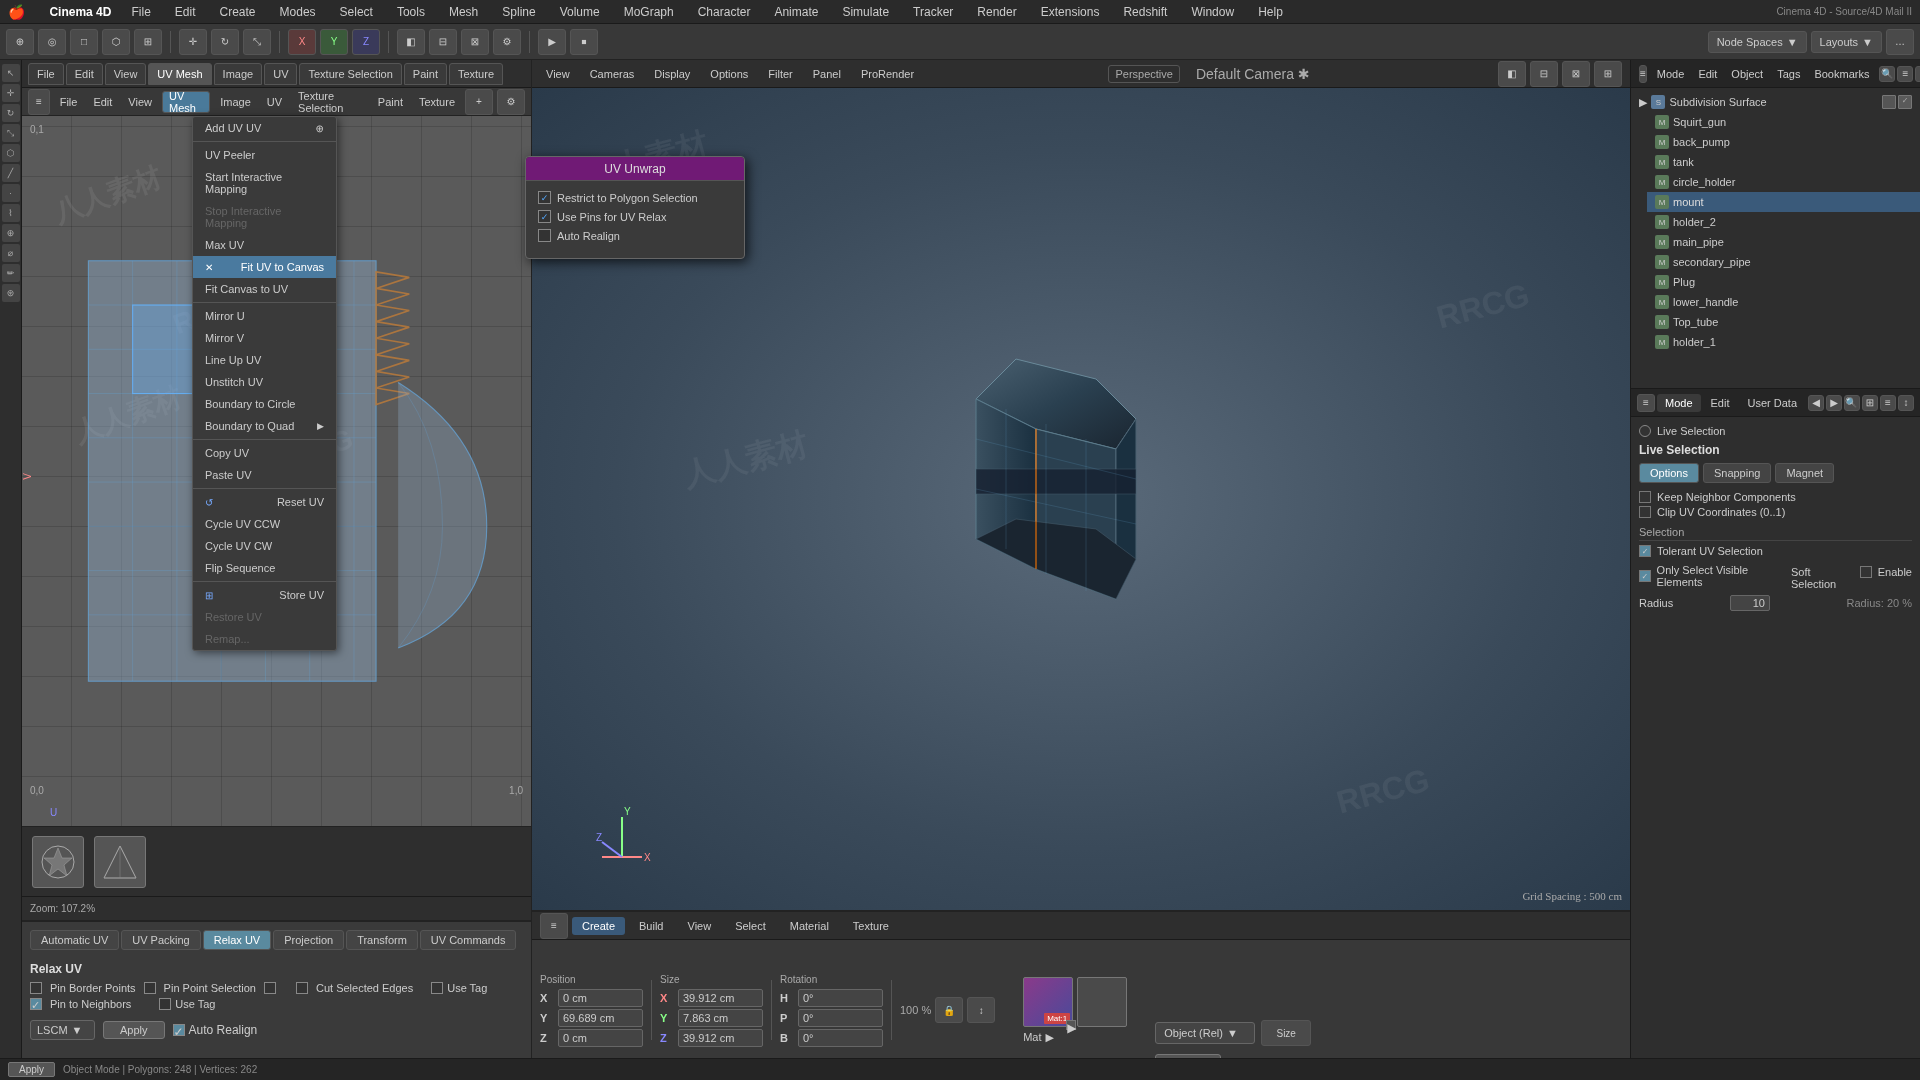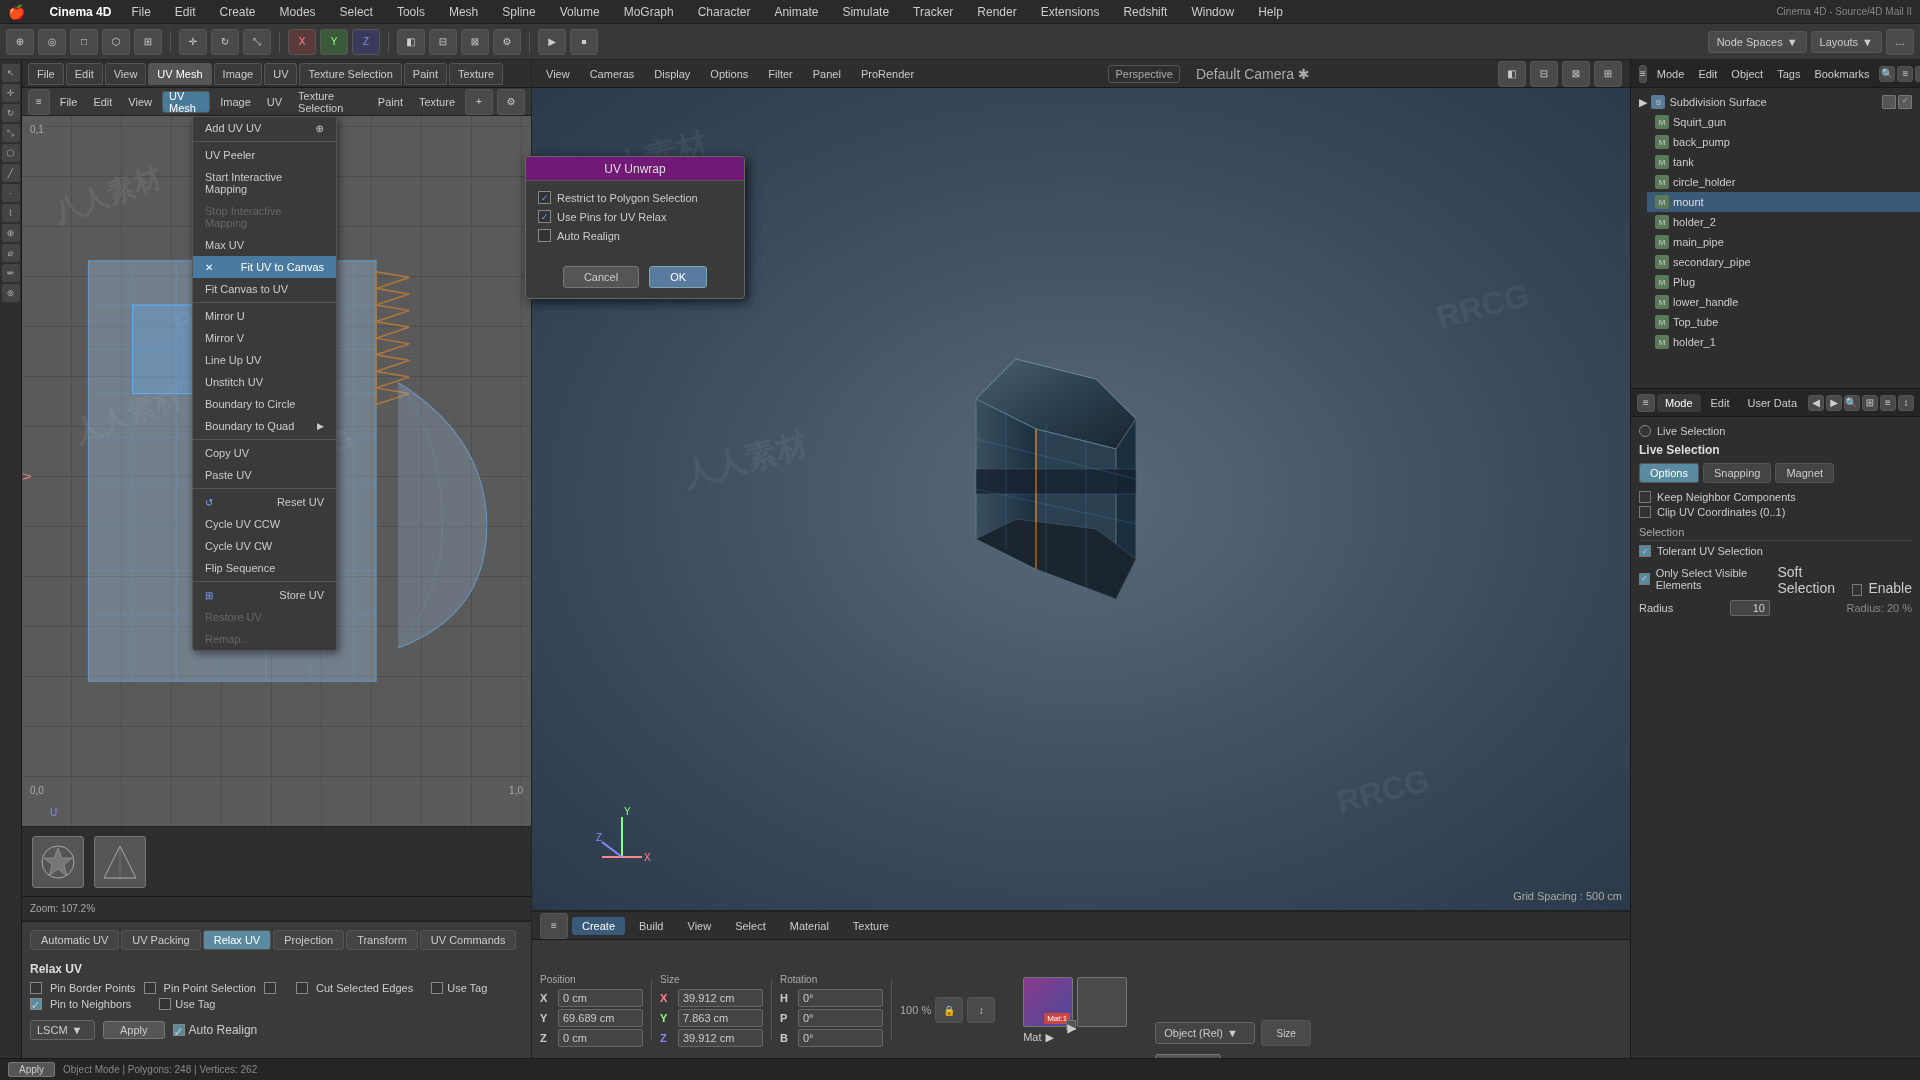--- a/index.html
+++ b/index.html
@@ -491,20 +491,21 @@
       left: 60px;
     }
 
     
     .grid-spacing {
       position: absolute;
       bottom: 8px;
       right: 8px;
       font-size: 11px;
       color: #aaa;
+      font-family: Liberation Serif, serif;
     }
 
     
     .right-panel {
       width: 290px;
       background: #2e2e2e;
       border-left: 1px solid #1a1a1a;
       display: flex;
       flex-direction: column;
     }
@@ -1101,24 +1102,20 @@
       </div>
       <div class="dialog-option-row">
         <div class="dialog-checkbox checked"></div>
         <span>Use Pins for UV Relax</span>
       </div>
       <div class="dialog-option-row">
         <div class="dialog-checkbox"></div>
         <span>Auto Realign</span>
       </div>
     </div>
-    <div class="dialog-buttons">
-      <button class="dialog-btn">Cancel</button>
-      <button class="dialog-btn primary">OK</button>
-    </div>
   </div>
 
   <div style="flex:1; display:flex; flex-direction:column; position:relative;">
 
     <div class="viewport-panel">
 
       <div class="viewport-toolbar">
         <div class="viewport-menu-item">View</div>
         <div class="viewport-menu-item">Cameras</div>
         <div class="viewport-menu-item">Display</div>
@@ -1439,21 +1436,21 @@
             <div class="attr-checkbox-row">
               <div class="small-checkbox checked">✓</div>
               <span>Tolerant UV Selection</span>
             </div>
           </div>
           <div style="display:flex; align-items:center; justify-content:space-between; margin-bottom:4px;">
             <div class="attr-checkbox-row">
               <div class="small-checkbox checked">✓</div>
               <span>Only Select Visible Elements</span>
             </div>
-            <div style="display:flex; align-items:flex-end; gap:6px; font-size:14px; color:#ccc;">
+            <div style="display:flex; align-items:flex-start; gap:6px; font-size:11px; color:#ccc;">
               <span>Soft Selection</span>
               <div class="small-checkbox"></div>
               <span>Enable</span>
             </div>
           </div>
           <div class="radius-row">
             <span>Radius</span>
             <input class="radius-input" value="10" style="">
             <span style="font-size:11px; color:#888; margin-left:20px;">Radius: 20 %</span>
           </div>

